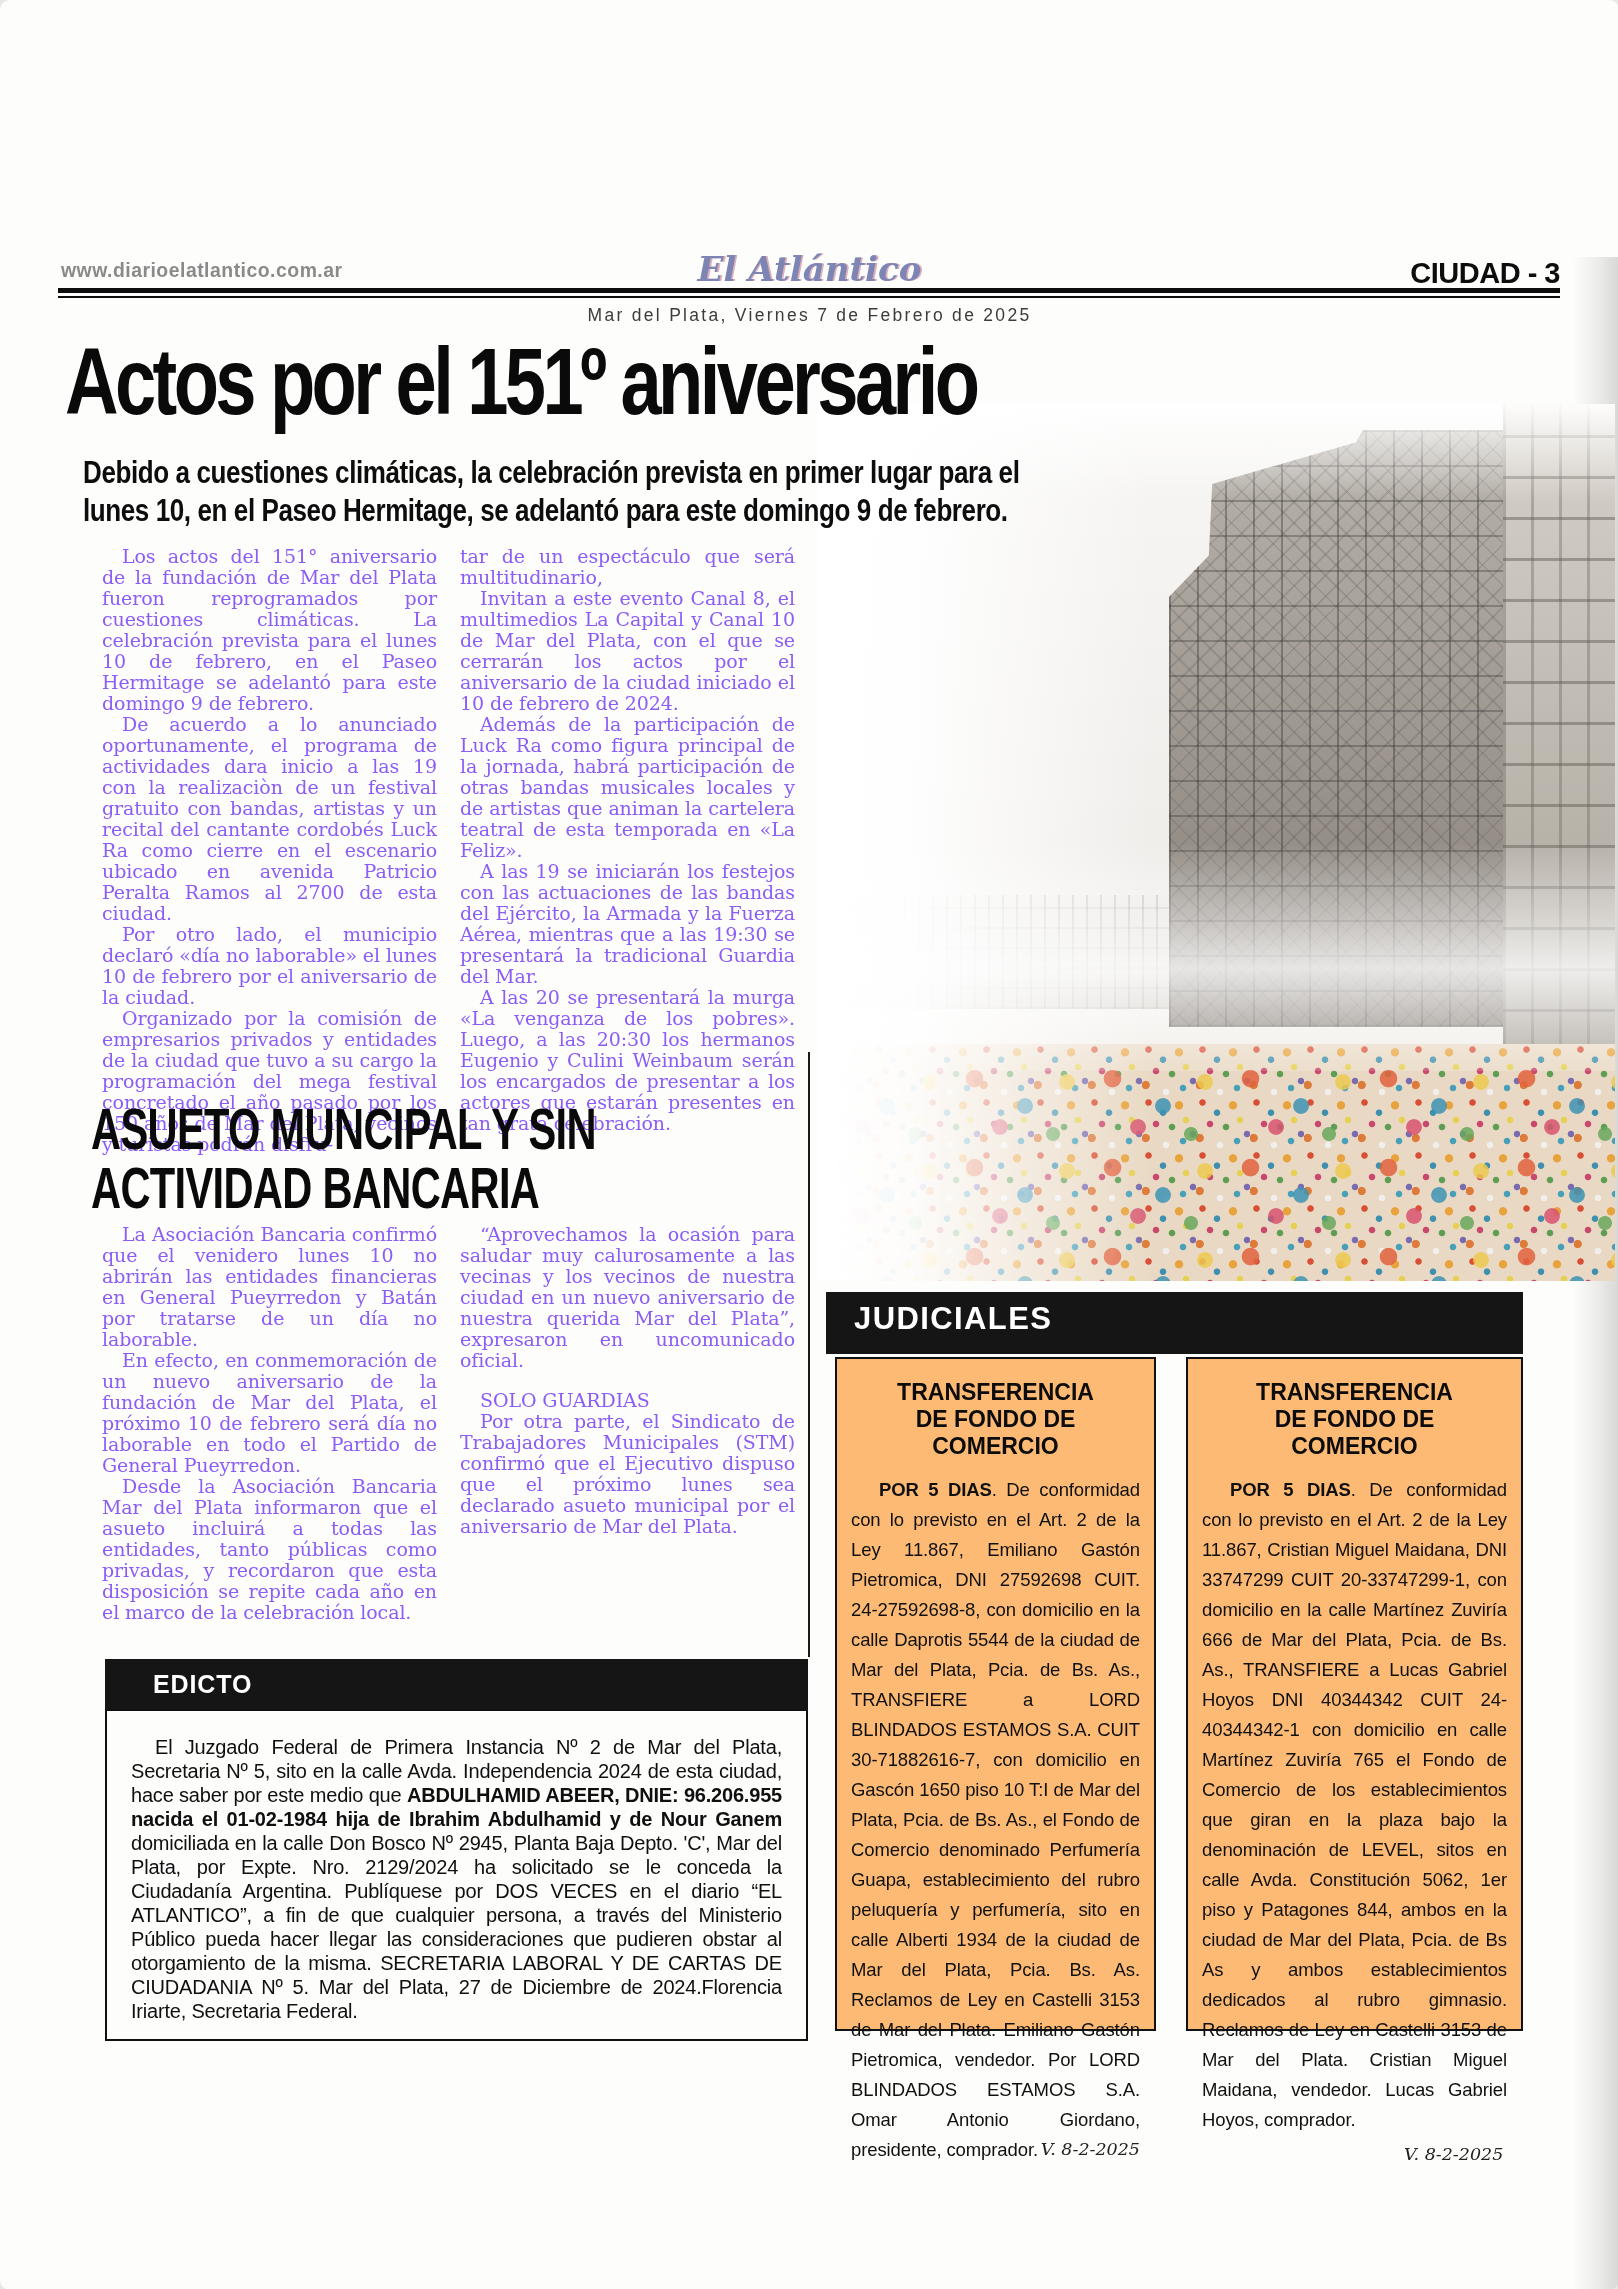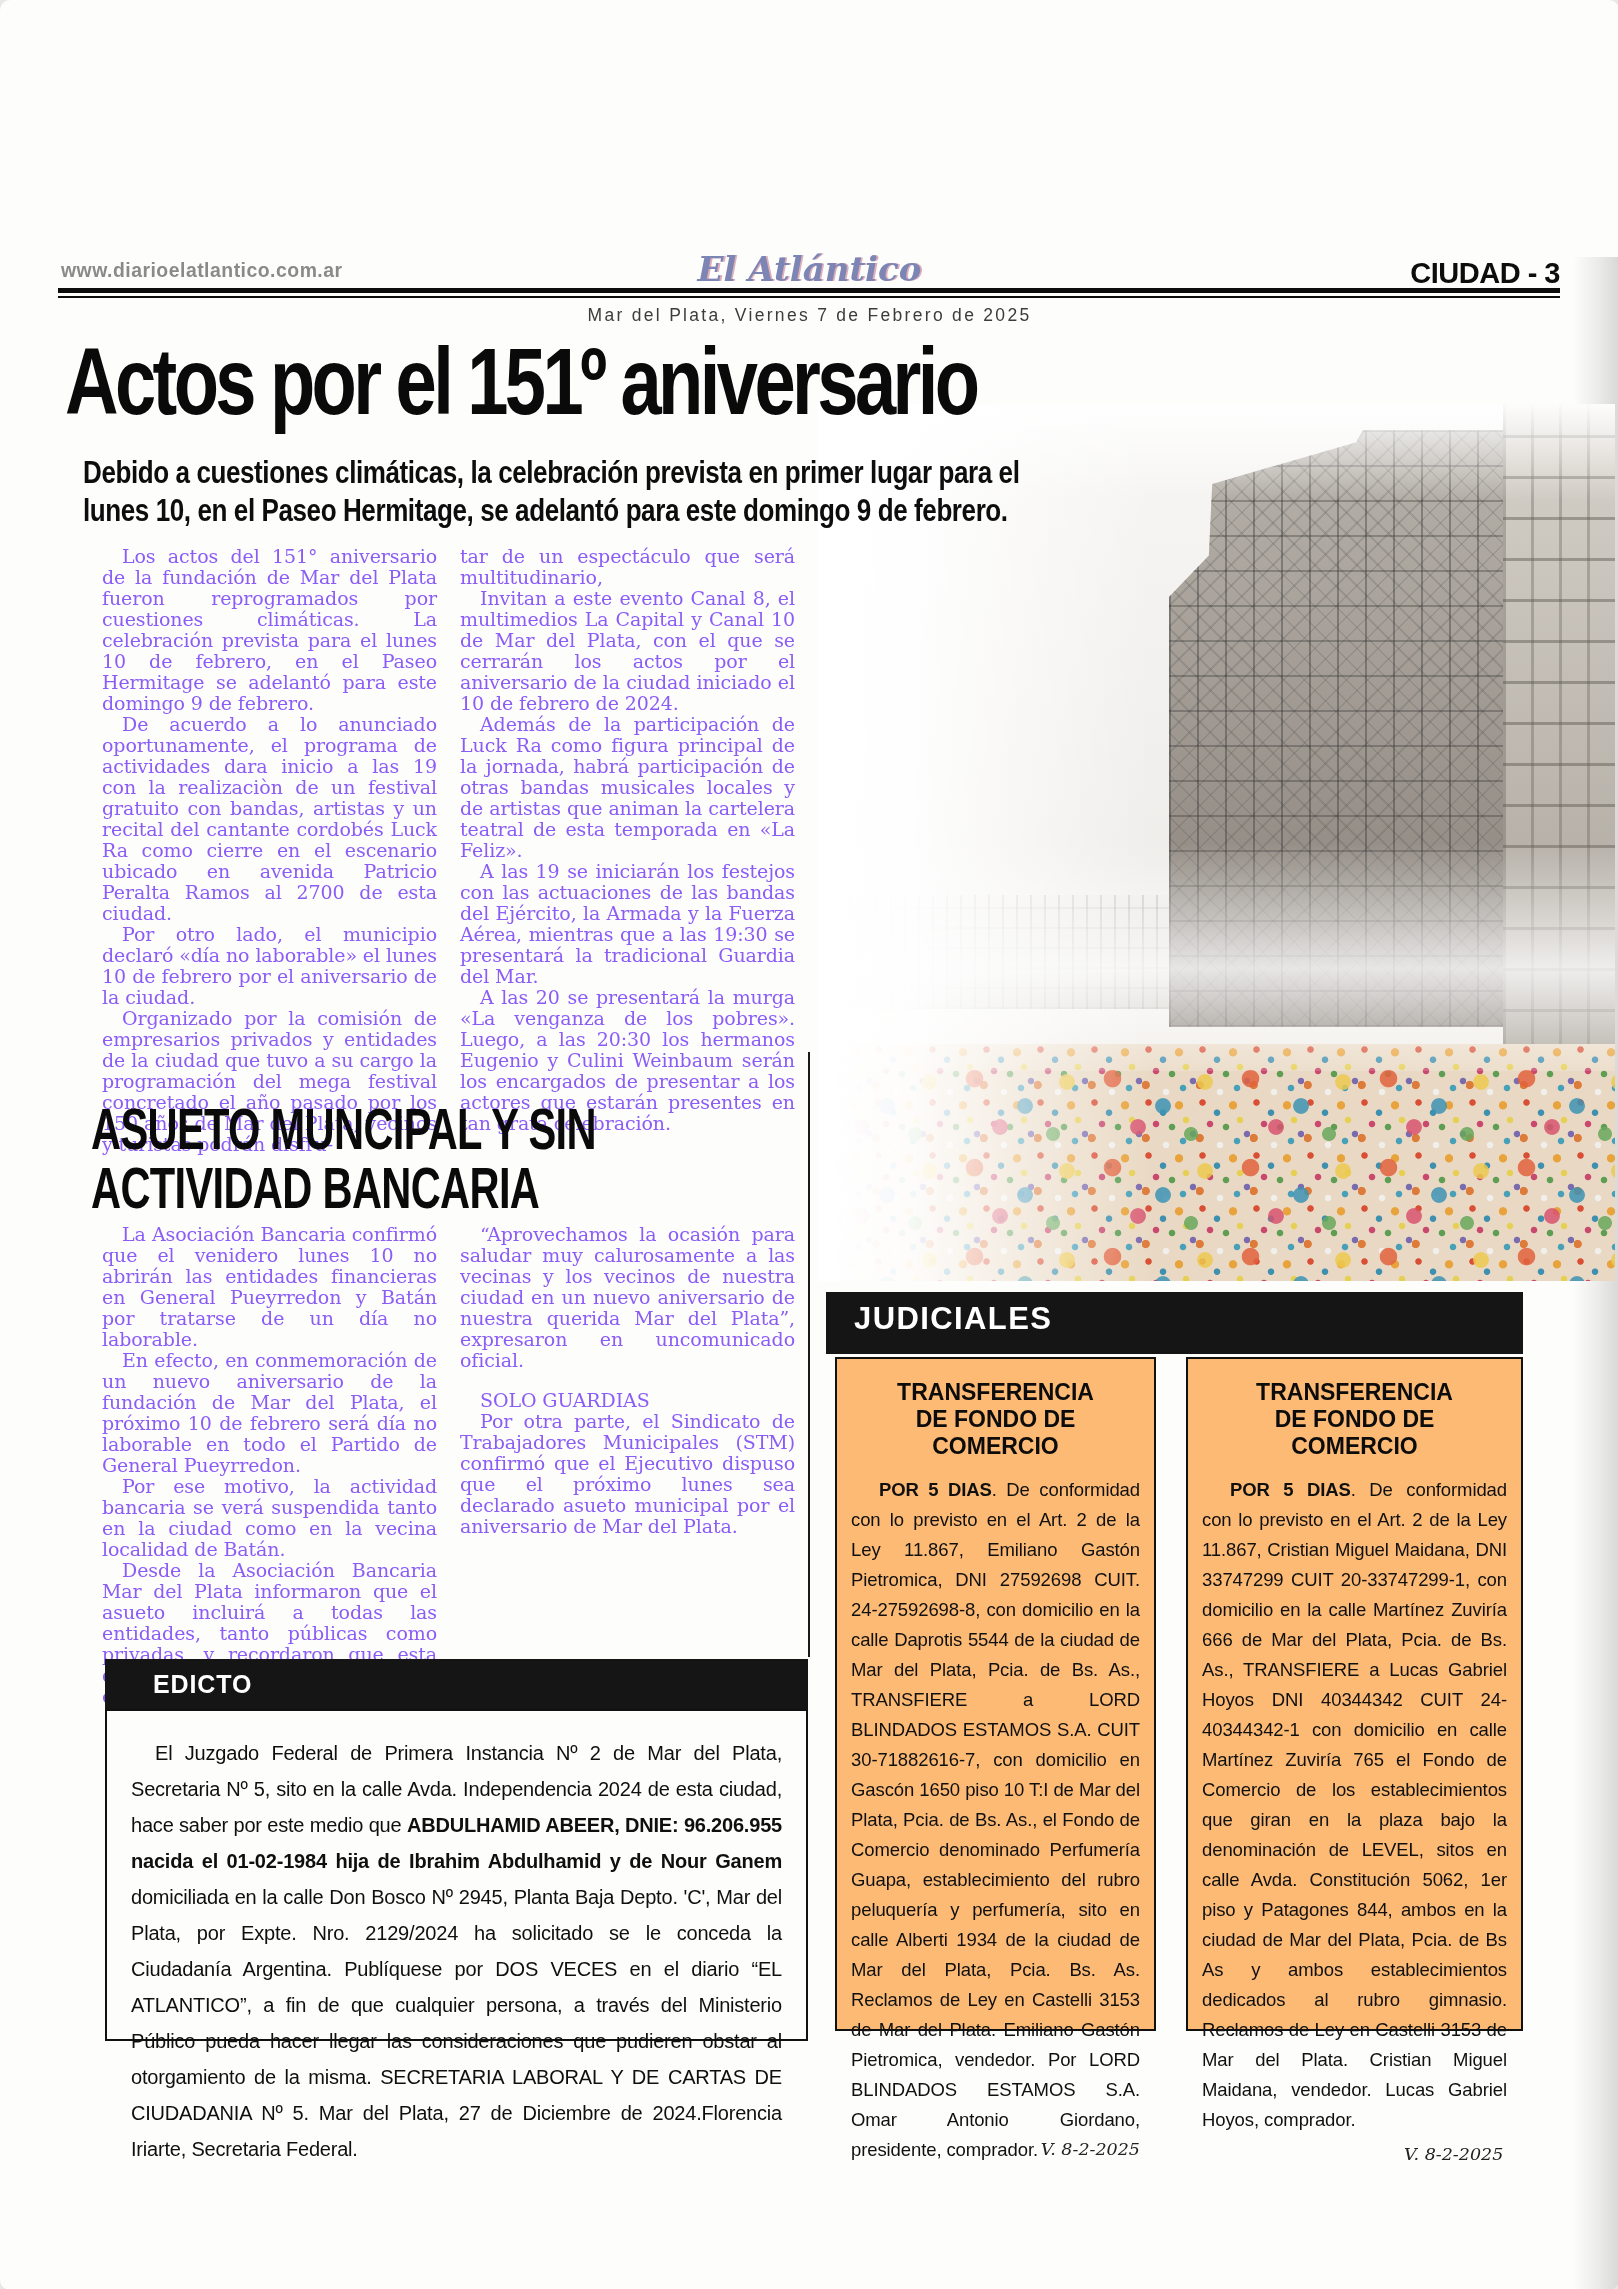--- a/index.html
+++ b/index.html
@@ -95,21 +95,21 @@
   
   .banner{position:absolute;background:#151515;color:#fff;font-family:"Liberation Sans",sans-serif;
         font-weight:800;}
   .edicto-banner{left:105px;top:1659px;width:703px;height:51px;font-size:25px;line-height:51px;
         padding-left:48px;box-sizing:border-box;letter-spacing:0.9px;}
   .jud-banner{left:826px;top:1292px;width:697px;height:62px;font-size:31px;line-height:54px;
         padding-left:28px;box-sizing:border-box;letter-spacing:1.4px;}
   
   .edicto-box{position:absolute;left:105px;top:1709px;width:703px;height:332px;border:2.8px solid #111;
         box-sizing:border-box;padding:24px 24px 0;}
-  .edicto-text{margin:0;font-family:"Liberation Sans",sans-serif;font-size:20px;line-height:36px;
+  .edicto-text{margin:0;font-family:"Liberation Sans",sans-serif;font-size:20px;line-height:24px;
         text-align:justify;text-indent:24px;letter-spacing:-0.2px;color:#0f0f0f;}
   .edicto-text b{font-weight:700;}
   
   .notice{position:absolute;top:1357px;height:674px;border:2.8px solid #111;box-sizing:border-box;
         padding:14.8px 14px;background:#fdba74;}
   .notice1{left:835px;width:321px;}
   .notice2{left:1186px;width:337px;}
   .ntitle{font-family:"Liberation Sans",sans-serif;font-size:23px;line-height:27px;font-weight:700;
         text-align:center;max-width:231px;margin:5.5px auto 14.8px;color:#0c0c0c;}
   .nbody{margin:0;font-family:"Liberation Sans",sans-serif;font-size:18.5px;line-height:30px;
@@ -163,21 +163,20 @@
       <p>A las 20 se presentará la murga «La venganza de los pobres». Luego, a las 20:30 los hermanos Eugenio y Culini Weinbaum serán los encargados de presentar a los actores que estarán presentes en tan grata celebración.</p>
     </div>
 
   <div class="asueto-head">
       <p>ASUETO MUNCIPAL Y  SIN</p>
       <p>ACTIVIDAD BANCARIA</p>
     </div>
   <div class="bodycol asueto col1b">
       <p>La Asociación Bancaria confirmó que el venidero lunes 10 no abrirán las entidades financieras en General Pueyrredon y Batán por tratarse de un día no laborable.</p>
       <p>En efecto, en conmemoración de un nuevo aniversario de la fundación de Mar del Plata, el próximo 10 de febrero será día no laborable en todo el Partido de General Pueyrredon.</p>
-      <p>Por ese motivo, la actividad bancaria se verá suspendida tanto en la ciudad como en la vecina localidad de Batán.</p>
       <p>Desde la Asociación Bancaria Mar del Plata informaron que el asueto incluirá a todas las entidades, tanto públicas como privadas, y recordaron que esta disposición se repite cada año en el marco de la celebración local.</p>
     </div>
   <div class="bodycol asueto col2b">
     <div>
         <p>“Aprovechamos la ocasión para saludar muy calurosamente a las vecinas y los vecinos de nuestra ciudad en un nuevo aniversario de nuestra querida Mar del Plata”, expresaron en uncomunicado oficial.</p>
       </div>
     <div class="subhead">SOLO GUARDIAS</div>
     <div>
         <p>Por otra parte, el Sindicato de Trabajadores Municipales (STM) confirmó que el Ejecutivo dispuso que el próximo lunes sea declarado asueto municipal por el aniversario de Mar del Plata.</p>
       </div>

